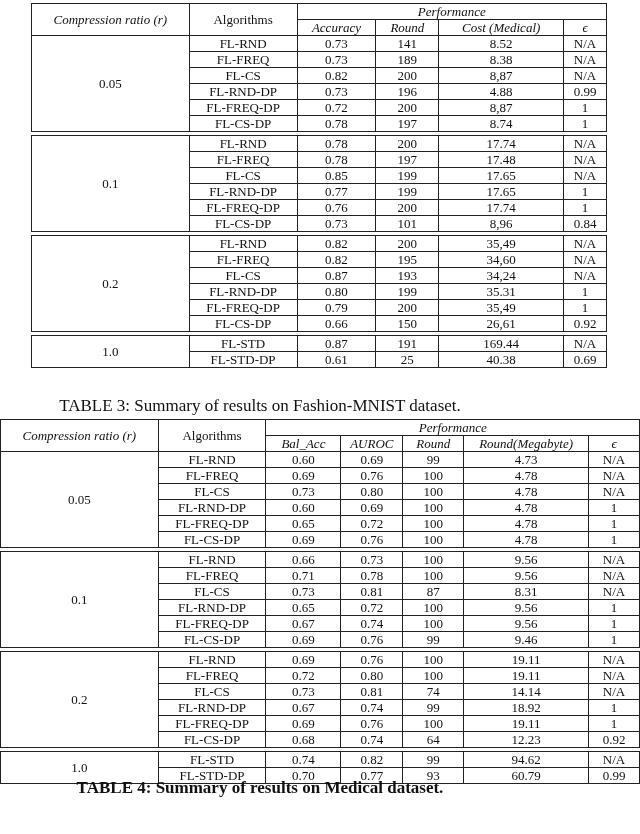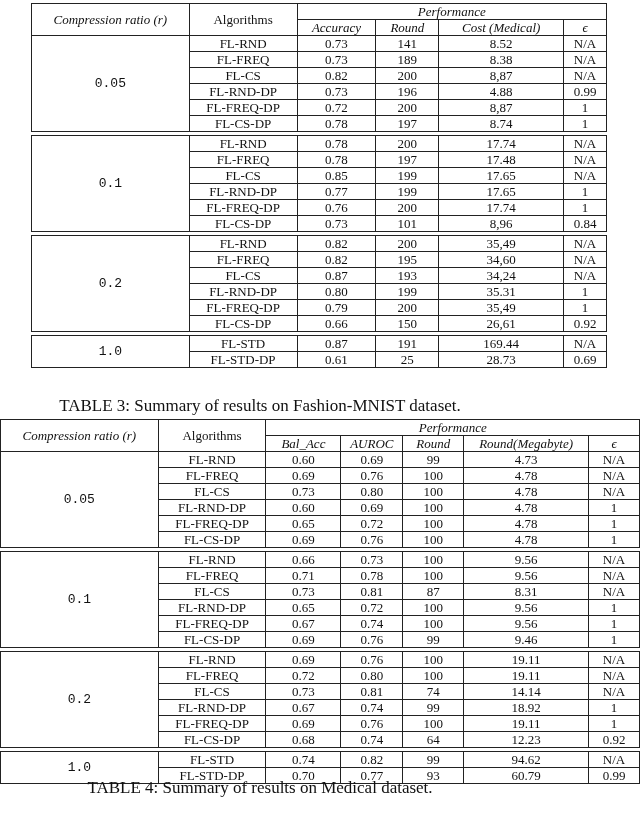--- a/index.html
+++ b/index.html
@@ -4,21 +4,21 @@
 <style>
   html, body { margin:0; padding:0; background:#fff; }
   body { width:640px; height:834px; position:relative; font-family:"Liberation Serif", serif; color:#111; overflow:hidden; }
   table { border-collapse:collapse; position:absolute; font-size:13px; }
   td, th { border:1px solid #222; text-align:center; padding:0; font-weight:normal; line-height:15px; height:15px; }
   th.it, td.it { font-style:italic; }
   .caption { position:absolute; width:520px; text-align:center; font-size:17px; }
   tr.grp-sep td { border:none; height:3px; line-height:3px; padding:0; }
   table.t3 { left:31px; top:3px; width:576px; }
   table.t4 { left:0px; top:419px; width:640px; }
-  td.ratio { vertical-align:middle;font-family:Liberation Mono, monospace; }
+  td.ratio { vertical-align:middle; }
 </style>
 </head>
 <body>
 
 <table class="t3">
   <colgroup>
     <col style="width:158px">
       <col style="width:108px">
       <col style="width:79px">
       <col style="width:63px">
@@ -182,21 +182,21 @@
         <td>FL-STD</td>
         <td>0.87</td>
         <td>191</td>
         <td>169.44</td>
         <td>N/A</td>
       </tr>
       <tr>
         <td>FL-STD-DP</td>
         <td>0.61</td>
         <td>25</td>
-        <td>28.73</td>
+        <td>40.38</td>
         <td>0.69</td>
       </tr>
     </tbody>
 </table>
 
 <div class="caption" style="top:396px;">TABLE 3: Summary of results on Fashion-MNIST dataset.</div>
 
 <table class="t4">
   <colgroup>
     <col style="width:158px">
@@ -391,13 +391,13 @@
         <td>FL-STD-DP</td>
         <td>0.70</td>
         <td>0.77</td>
         <td>93</td>
         <td>60.79</td>
         <td>0.99</td>
       </tr>
     </tbody>
 </table>
 
-<div class="caption" style="top:778px;">TABLE 4: Summary of results on Medical dataset.</div>
+<div class="caption" style="top:778px;font-weight:bold;">TABLE 4: Summary of results on Medical dataset.</div>
 
 </body></html>

